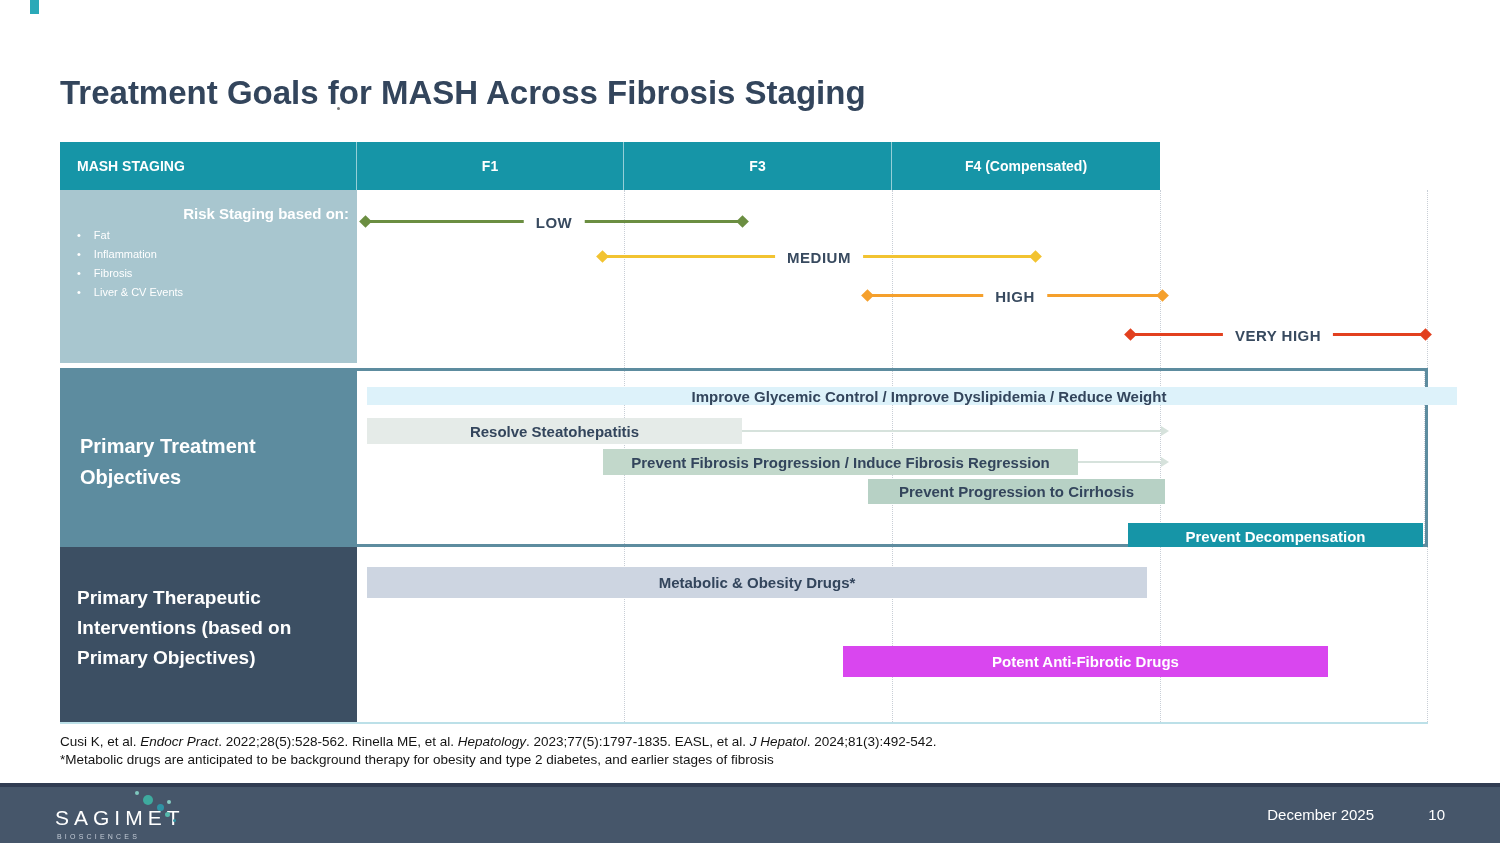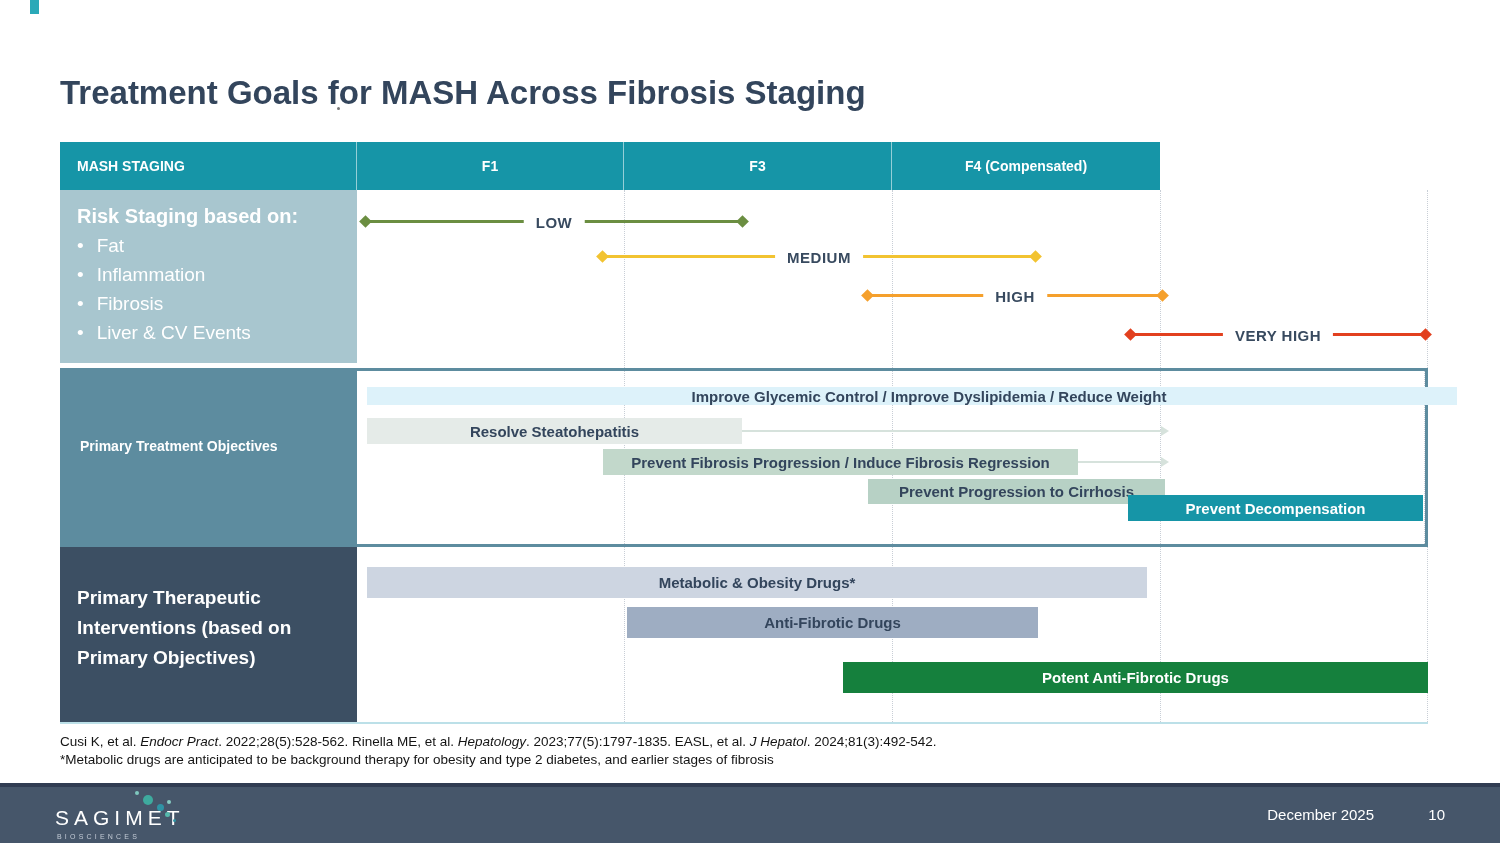--- a/index.html
+++ b/index.html
@@ -19,25 +19,25 @@
 
   .row{position:relative;display:flex;}
   .row-risk{height:178px;}
   .row-obj{height:179px;border:3px solid #5D8C9F;box-sizing:border-box;}
   .row-int{height:175px;}
   .table-bottom{height:2px;background:#BCE0E8;}
 
   .left-cell{flex:0 0 297px;width:297px;box-sizing:border-box;color:#fff;}
   .row-obj .left-cell{flex-basis:294px;width:294px;}
   .risk-cell{background:#A8C6CF;height:173px;align-self:flex-start;padding:15px 8px 0 17px;}
-  .risk-title{font-size:20px;font-weight:700;}
-  .risk-bullets{list-style:none;margin:6px 0 0 0;padding:0;font-size:19px;}
+  .risk-title{font-size:15px;font-weight:700;text-align:right;}
+  .risk-bullets{list-style:none;margin:6px 0 0 0;padding:0;font-size:11px;}
   .risk-bullets li{margin-top:7px;}
   .risk-bullets li::before{content:"\2022";margin-right:13px;}
-  .obj-cell{background:#5D8C9F;padding:60px 40px 0 17px;font-size:14px;font-weight:700;line-height:31px;}
+  .obj-cell{background:#5D8C9F;padding:60px 40px 0 17px;font-size:20px;font-weight:700;line-height:31px;}
   .int-cell{background:#3C4F63;padding:36px 18px 0 17px;font-size:19px;font-weight:700;line-height:30px;}
 
   .grid-area{position:relative;flex:1;border-right:1px dotted #C8CED6;box-sizing:border-box;background:#fff;}
   .gridline{position:absolute;top:0;bottom:0;width:0;border-left:1px dotted #C8CED6;}
   .gl1{left:267px}.gl2{left:535px}.gl3{left:803px}
 
   .risk-arrow{position:absolute;height:13px;}
   .arrow-line{position:absolute;left:2px;right:2px;top:50%;margin-top:-1.5px;height:3px;border-radius:2px;}
   .diamond{position:absolute;width:9px;height:9px;top:50%;margin-top:-4.5px;transform:rotate(45deg);}
   .diamond.l{left:-2px}.diamond.r{right:-2px}
@@ -124,33 +124,32 @@
       <div class="grid-area">
         <div class="gridline gl1"></div>
         <div class="gridline gl2"></div>
         <div class="gridline gl3"></div>
       <div class="gantt-bar" style="left: 10px; top: 16px; width: 1056px; height: 18px; background: rgb(221, 242, 250); color: rgb(51, 69, 92); padding-left: 34px;">Improve Glycemic Control / Improve Dyslipidemia / Reduce Weight</div>
           <div class="gantt-bar" style="left: 10px; top: 47px; width: 375px; height: 26px; background: rgb(229, 235, 232); color: rgb(51, 69, 92);">Resolve Steatohepatitis</div>
           <div class="ext-arrow" style="left: 385px; top: 59px; width: 419px;"></div>
           <div class="gantt-bar" style="left: 246px; top: 78px; width: 475px; height: 26px; background: rgb(194, 216, 203); color: rgb(51, 69, 92);">Prevent Fibrosis Progression / Induce Fibrosis Regression</div>
           <div class="ext-arrow" style="left: 721px; top: 90px; width: 83px;"></div>
           <div class="gantt-bar" style="left: 511px; top: 108px; width: 297px; height: 25px; background: rgb(183, 209, 197); color: rgb(51, 69, 92);">Prevent Progression to Cirrhosis</div>
-          <div class="gantt-bar" style="left: 771px; top: 124px; width: 295px; height: 26px; background: rgb(22, 149, 167); color: rgb(255, 255, 255);">Prevent Decompensation</div>
+          <div class="gantt-bar" style="left: 771px; top: 152px; width: 295px; height: 26px; background: rgb(22, 149, 167); color: rgb(255, 255, 255);">Prevent Decompensation</div>
         </div>
     </div>
 
     <div class="row row-int">
       <div class="left-cell int-cell">Primary Therapeutic Interventions (based on Primary Objectives)</div>
       <div class="grid-area">
         <div class="gridline gl1"></div>
         <div class="gridline gl2"></div>
         <div class="gridline gl3"></div>
       <div class="gantt-bar" style="left: 10px; top: 20px; width: 780px; height: 31px; background: rgb(205, 213, 225); color: rgb(51, 69, 92);">Metabolic &amp; Obesity Drugs*</div>
-          <div class="gantt-bar" style="left: 270px; top: 60px; width: 411px; height: 31px; background: rgb(158, 173, 194); color: rgb(51, 69, 92);">Anti-Fibrotic Drugs</div>
-          <div class="gantt-bar" style="left: 486px; top: 99px; width: 585px; height: 31px; background: #15803d; color: rgb(255, 255, 255); margin-top: 16px;">Potent Anti-Fibrotic Drugs</div>
+          <div class="gantt-bar" style="left: 486px; top: 99px; width: 485px; height: 31px; background: #d946ef; color: rgb(255, 255, 255);">Potent Anti-Fibrotic Drugs</div>
         </div>
     </div>
 
     <div class="table-bottom"></div>
   </div>
 
   <div class="citations">
     <div><span>Cusi K, et al. </span><span style="font-style: italic;">Endocr Pract</span><span>. 2022;28(5):528-562. Rinella ME, et al. </span><span style="font-style: italic;">Hepatology</span><span>. 2023;77(5):1797-1835. EASL, et al. </span><span style="font-style: italic;">J Hepatol</span><span>. 2024;81(3):492-542.</span></div>
     <div>*Metabolic drugs are anticipated to be background therapy  for obesity and type 2 diabetes, and earlier stages of fibrosis</div>
   </div>

